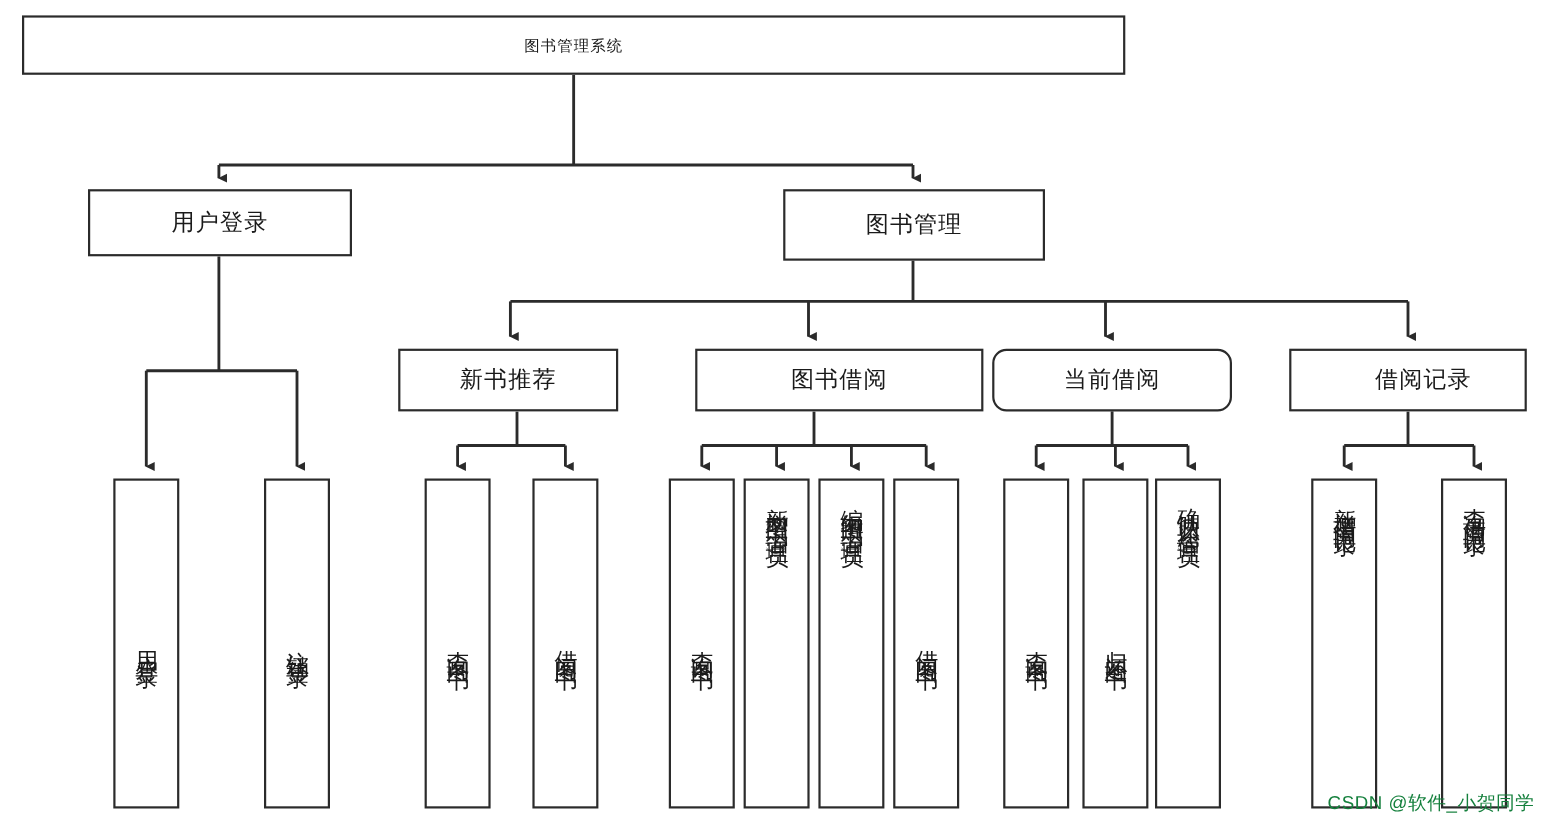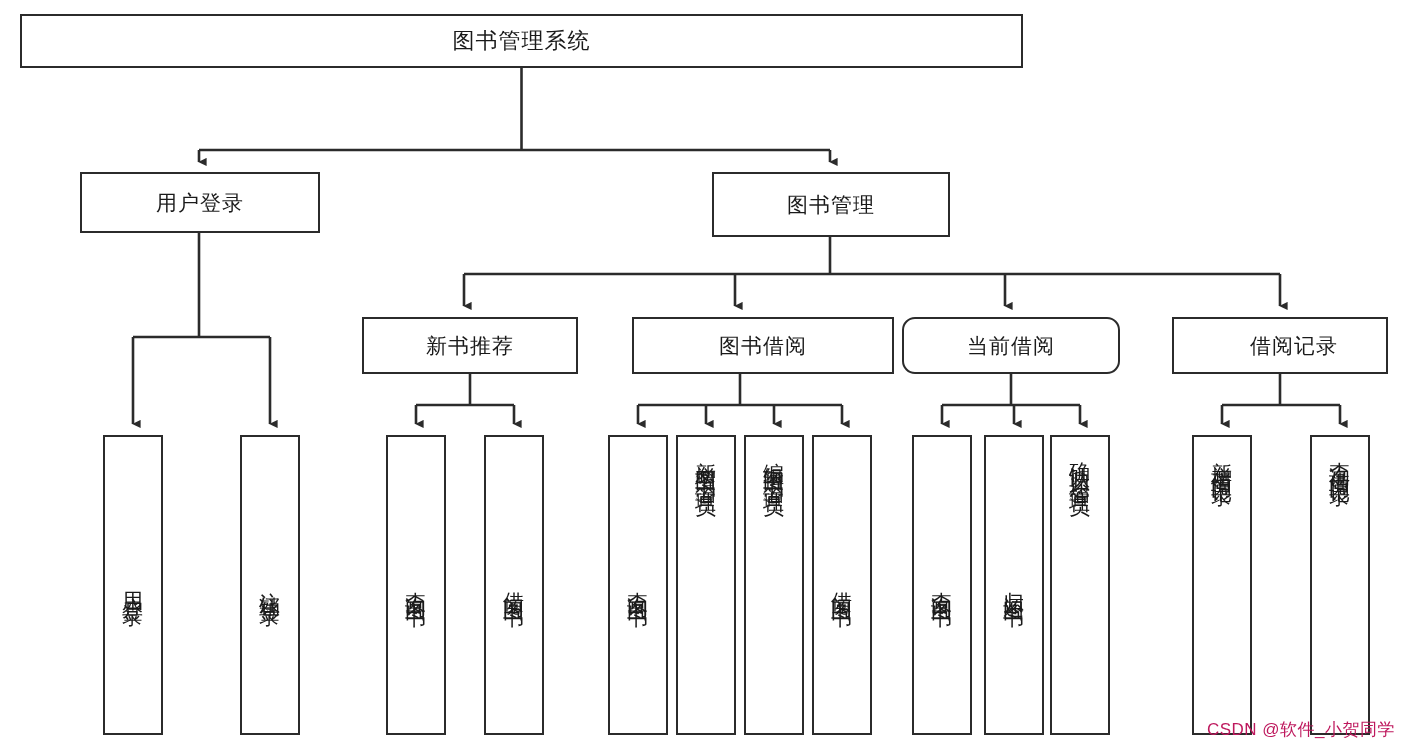--- a/index.html
+++ b/index.html
@@ -47,36 +47,36 @@
   .leaf-box {
     align-items: flex-start;
     justify-content: center;
     padding-top: 8px;
   }
   .leaf-box.centered {
     align-items: center;
     padding-top: 0;
   }
   .title-box .node-label-h {
-    font-size: 22px;
+    font-size: 14px;
   }
   #connector-layer {
     position: absolute;
     left: 0;
     top: 0;
     width: 1405px;
     height: 747px;
     pointer-events: none;
   }
   .watermark {
     position: absolute;
     right: 10px;
     bottom: 6px;
     font-size: 17px;
-    color: #be185d;
+    color: #15803d;
     white-space: nowrap;
     letter-spacing: 0.5px;
   }
 </style>
 </head>
 <body>
 
 <div id="diagram-root">
 
   <svg id="connector-layer" viewBox="0 0 1405 747" width="1405" height="747" xmlns="http://www.w3.org/2000/svg">
@@ -137,21 +137,21 @@
     <span class="node-label-h">图书管理系统</span>
   </div>
 
   <div class="node-box" id="node-l2-0" style="left: 80px; top: 172px; width: 240px; height: 61px;">
     <span class="node-label-h">用户登录</span>
   </div>
   <div class="node-box" id="node-l2-1" style="left: 712px; top: 172px; width: 238px; height: 65px;">
     <span class="node-label-h">图书管理</span>
   </div>
 
-  <div class="node-box" id="node-l3-0" style="left: 362px; top: 317px; width: 216px; height: 57px;">
+  <div class="node-box" id="node-l3-0" style="left: 362px; top: 317px; width: 200px; height: 57px;">
     <span class="node-label-h">新书推荐</span>
   </div>
   <div class="node-box" id="node-l3-1" style="left: 632px; top: 317px; width: 262px; height: 57px;">
     <span class="node-label-h">图书借阅</span>
   </div>
   <div class="node-box" id="node-l3-2" style="left: 902px; top: 317px; width: 218px; height: 57px; border-radius: 13px;">
     <span class="node-label-h">当前借阅</span>
   </div>
   <div class="node-box" id="node-l3-3" style="left: 1172px; top: 317px; width: 216px; height: 57px; padding-left: 28px;">
     <span class="node-label-h">借阅记录</span>

